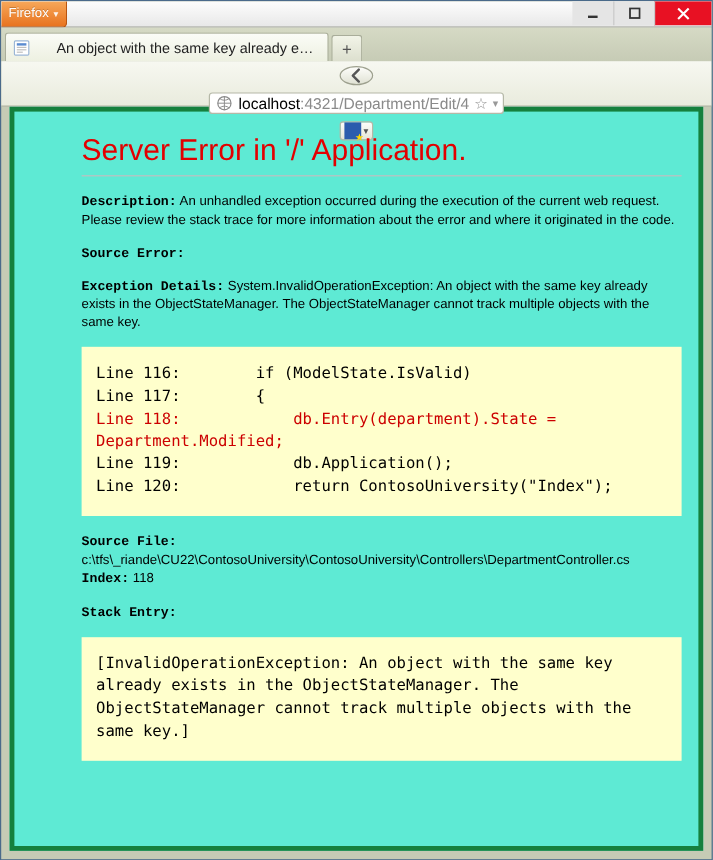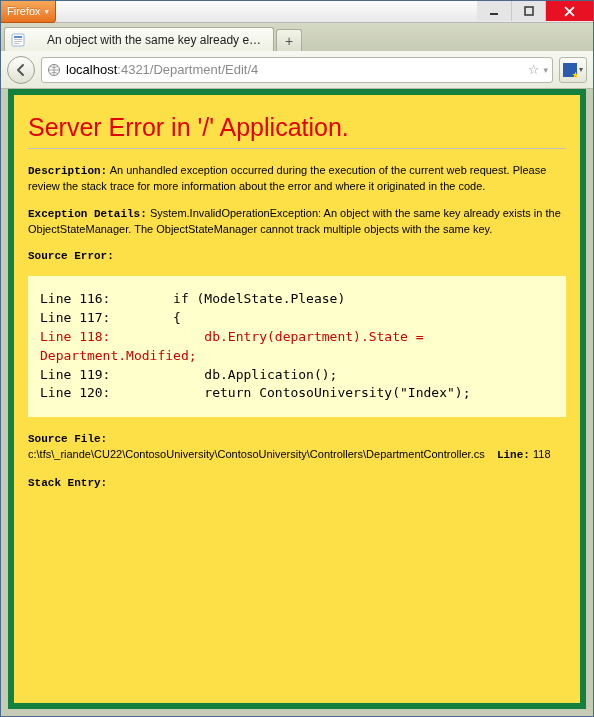--- a/index.html
+++ b/index.html
@@ -104,20 +104,21 @@
   }
   
   .navbar {
     height: 38px;
     background: linear-gradient(to bottom, #f7f8f1, #e9ebdd);
     border-bottom: 1px solid #b6b9a8;
     display:flex;
     align-items:center;
     padding: 4px 6px;
     gap:6px;
+    flex-direction:column;
   }
   .back-btn {
     width: 28px; height: 28px;
     border-radius: 50%;
     background: linear-gradient(to bottom,#fdfdfa,#e0e2d4);
     border:1px solid #9da08e;
     display:flex;align-items:center;justify-content:center;
     color:#4a4a4a;
     cursor:pointer;
   }
@@ -148,26 +149,27 @@
     background: linear-gradient(to bottom,#fdfdfa,#e4e6d8);
     display:flex;align-items:center;justify-content:center;
     cursor:pointer;
     gap:2px;
   }
   .toolbtn .bm-icon { width:14px;height:14px; background:#2b5cad; display:inline-block; position:relative; }
   .toolbtn .bm-icon::after { content:""; position:absolute; right:-2px; bottom:-2px; width:7px;height:7px; background:gold; clip-path: polygon(50% 0%, 61% 35%, 98% 35%, 68% 57%, 79% 91%, 50% 70%, 21% 91%, 32% 57%, 2% 35%, 39% 35%); }
   .toolbtn .drop { font-size:8px;color:#555; }
   
   .viewport {
-    background:#fde047;
+    background:#5eead4;
     width: calc(100% - 14px);
     margin: 0 7px 7px 7px;
     height: calc(100% - 22px - 28px - 38px - 7px);
     overflow:auto;
-    border:6px solid #15803d;
+    border:4px solid #15803d;
+    padding-left:42px;
   }
   .page {
     padding: 10px 14px 20px 14px;
     font-family: Verdana, Arial, sans-serif;
     font-size: 11px;
     color:#000;
   }
   .page h1 {
     font-family: "Trebuchet MS", Verdana, sans-serif;
     font-weight: normal;
@@ -283,41 +285,42 @@
     <h1>Server Error in '/' Application.</h1>
     <hr>
 
 
     <div class="section">
       <span class="label">Description:</span>
       <span>An unhandled exception occurred during the execution of the current web request. Please review the stack trace for more information about the error and where it originated in the code.</span>
     </div>
 
     <div class="section">
+      <span class="label">Source Error:</span>
+    </div>
+
+    <div class="section">
       <span class="label">Exception Details:</span>
       <span>System.InvalidOperationException: An object with the same key already exists in the ObjectStateManager. The ObjectStateManager cannot track multiple objects with the same key.</span>
     </div>
 
-    <div class="section">
-      <span class="label">Source Error:</span>
-    </div>
-
-    <div class="codebox"><span>Line 116:        if (ModelState.Please)</span>
+    <div class="codebox"><span>Line 116:        if (ModelState.IsValid)</span>
 <span>Line 117:        {</span>
 <span class="hl">Line 118:            db.Entry(department).State = Department.Modified;</span>
 <span>Line 119:            db.Application();</span>
 <span>Line 120:            return ContosoUniversity("Index");</span></div>
 
     <div class="section">
       <span class="label">Source File:</span>
       <span>c:\tfs\_riande\CU22\ContosoUniversity\ContosoUniversity\Controllers\DepartmentController.cs</span>
       &nbsp;&nbsp;
-      <span class="label">Line:</span>
+      <span class="label">Index:</span>
       <span>118</span>
     </div>
 
     <div class="section">
       <span class="label">Stack Entry:</span>
     </div>
 
+    <div class="codebox"><span>[InvalidOperationException: An object with the same key already exists in the ObjectStateManager. The ObjectStateManager cannot track multiple objects with the same key.]</span></div>
 
   </div>
 </div>
 
 </body></html>

